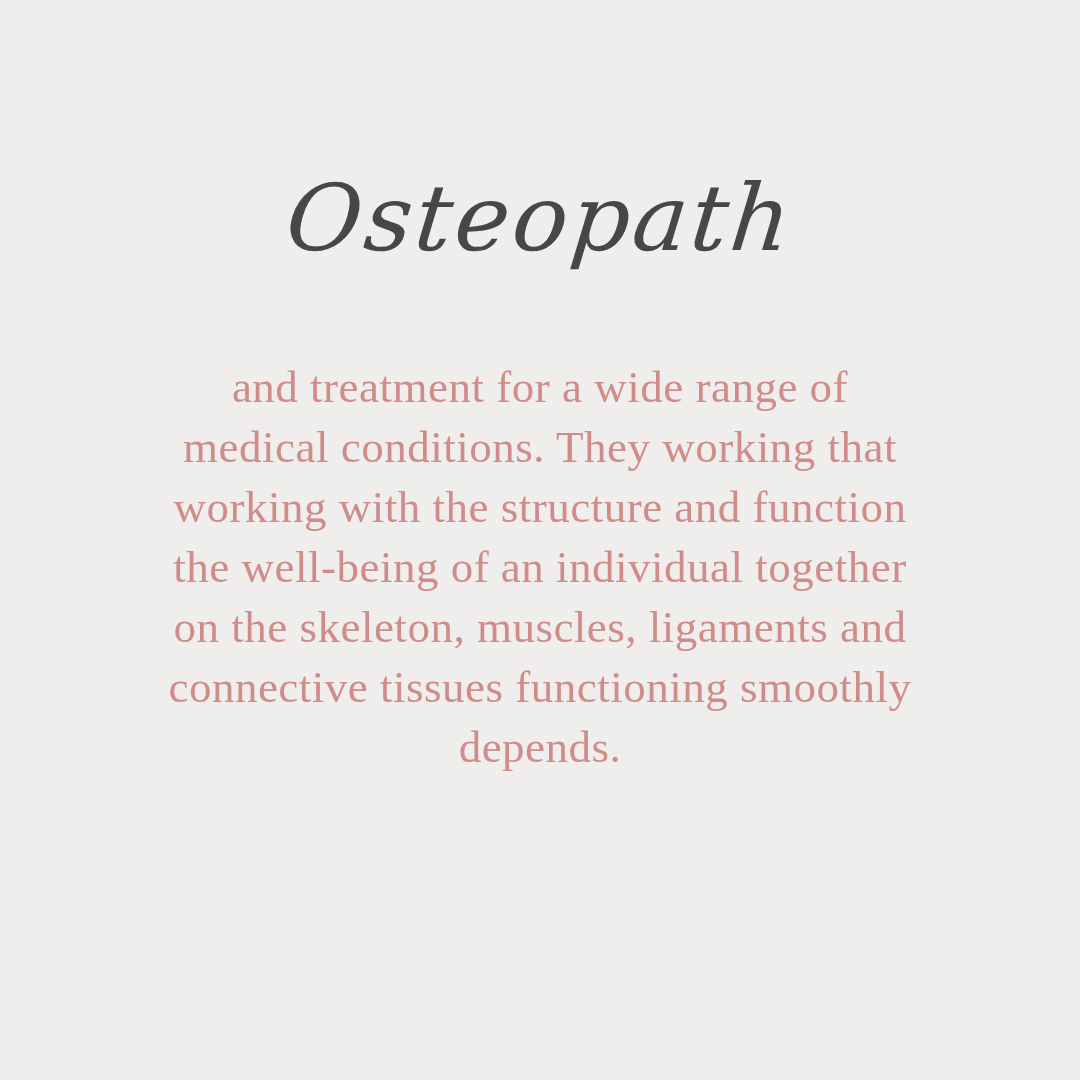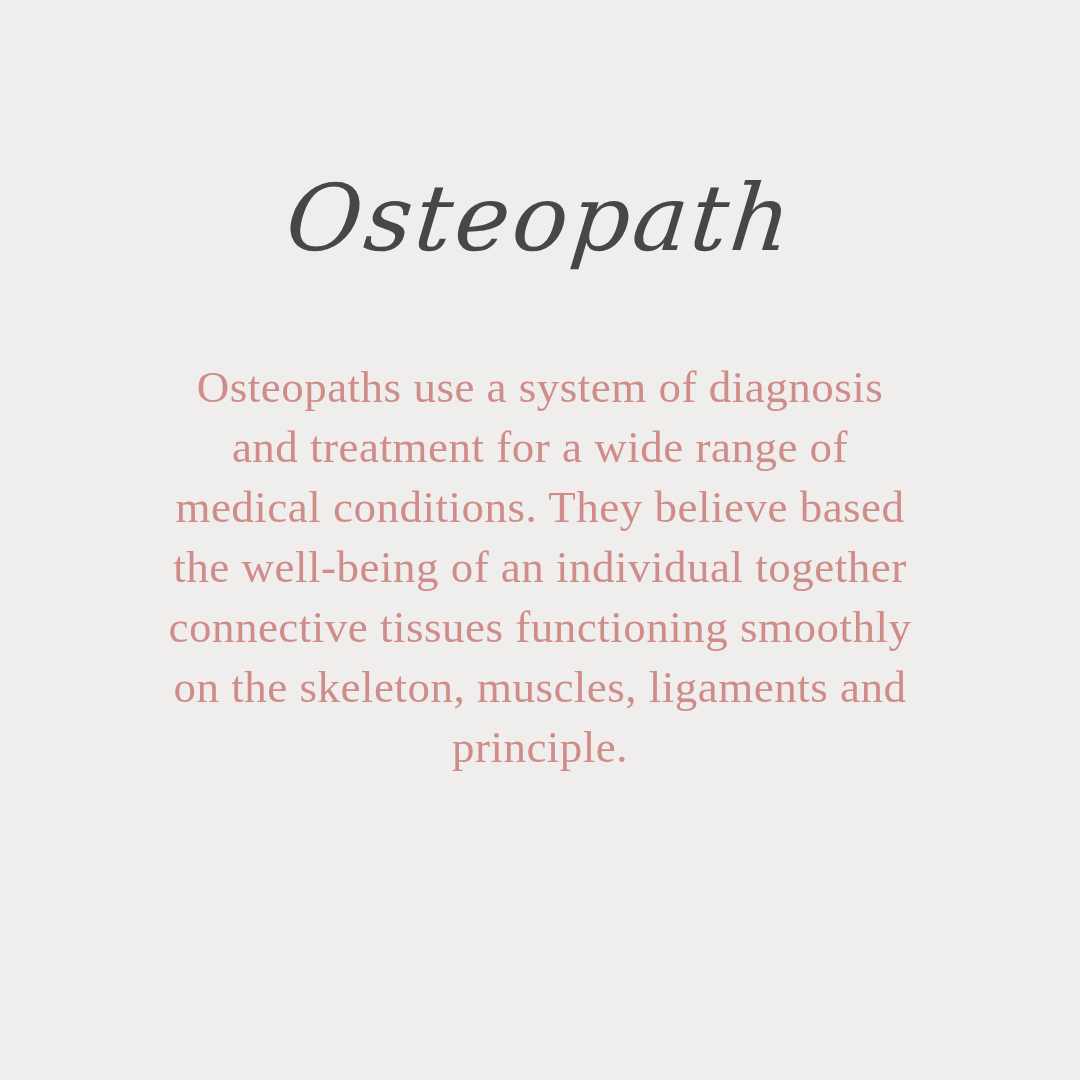--- a/index.html
+++ b/index.html
@@ -53,21 +53,21 @@
     white-space: nowrap;
   }
 </style>
 </head>
 <body>
 
 <div class="canvas">
   <h1 class="title">Osteopath</h1>
 
   <div class="paragraph">
-    <div class="line">Osteopaths use a system of diagnosis</div>
     <div class="line">and treatment for a wide range of</div>
-    <div class="line">medical conditions. They believe based</div>
+    <div class="line">medical conditions. They working that</div>
+    <div class="line">working with the structure and function</div>
     <div class="line">the well-being of an individual together</div>
+    <div class="line">on the skeleton, muscles, ligaments and</div>
     <div class="line">connective tissues functioning smoothly</div>
-    <div class="line">on the skeleton, muscles, ligaments and</div>
-    <div class="line">principle.</div>
+    <div class="line">depends.</div>
   </div>
 </div>
 
 </body></html>

